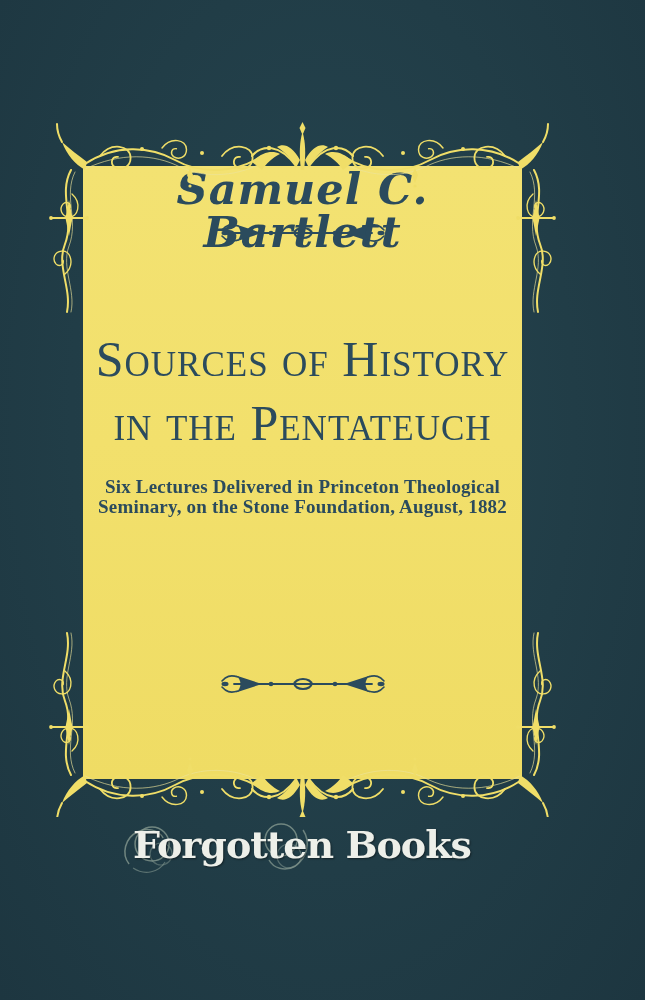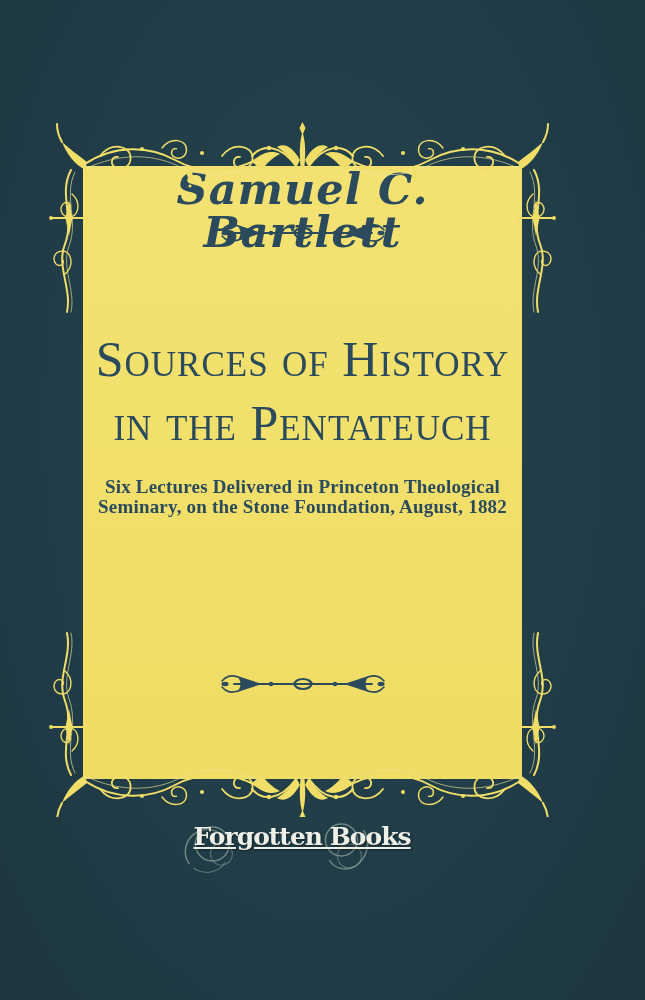--- a/index.html
+++ b/index.html
@@ -45,23 +45,22 @@
     letter-spacing:0.2px;
     margin-top:32px;
   }
   .logo{
     position:absolute;left:302px;top:822px;transform:translateX(-50%);
     z-index:3;white-space:nowrap;text-align:center;
   }
   .logo-text{
     position:relative;z-index:2;
     font-family:"DejaVu Serif", serif;font-weight:bold;
-    font-size:25px;color:var(--logo_text);letter-spacing:-1px;
+    font-size:38px;color:var(--logo_text);letter-spacing:-1px;
     text-shadow:1px 1px 2px rgba(0,0,0,0.45);
-    text-decoration:underline;
   }
   .logo-flourish{position:absolute;top:-8px;width:66px;height:66px;z-index:1;}
   .flo-left{left:-14px;}
   .flo-right{left:118px;}
   .orn-stroke{fill:none;stroke:var(--ornament);stroke-width:2;stroke-linecap:round;}
   .orn-thin{fill:none;stroke:var(--ornament-pale);stroke-width:1;stroke-linecap:round;opacity:.65;}
   .orn-fill{fill:var(--ornament);stroke:none;}
   .div-stroke{fill:none;stroke:var(--ink);stroke-linecap:round;}
   .div-fill{fill:var(--ink);stroke:none;}
 </style>

